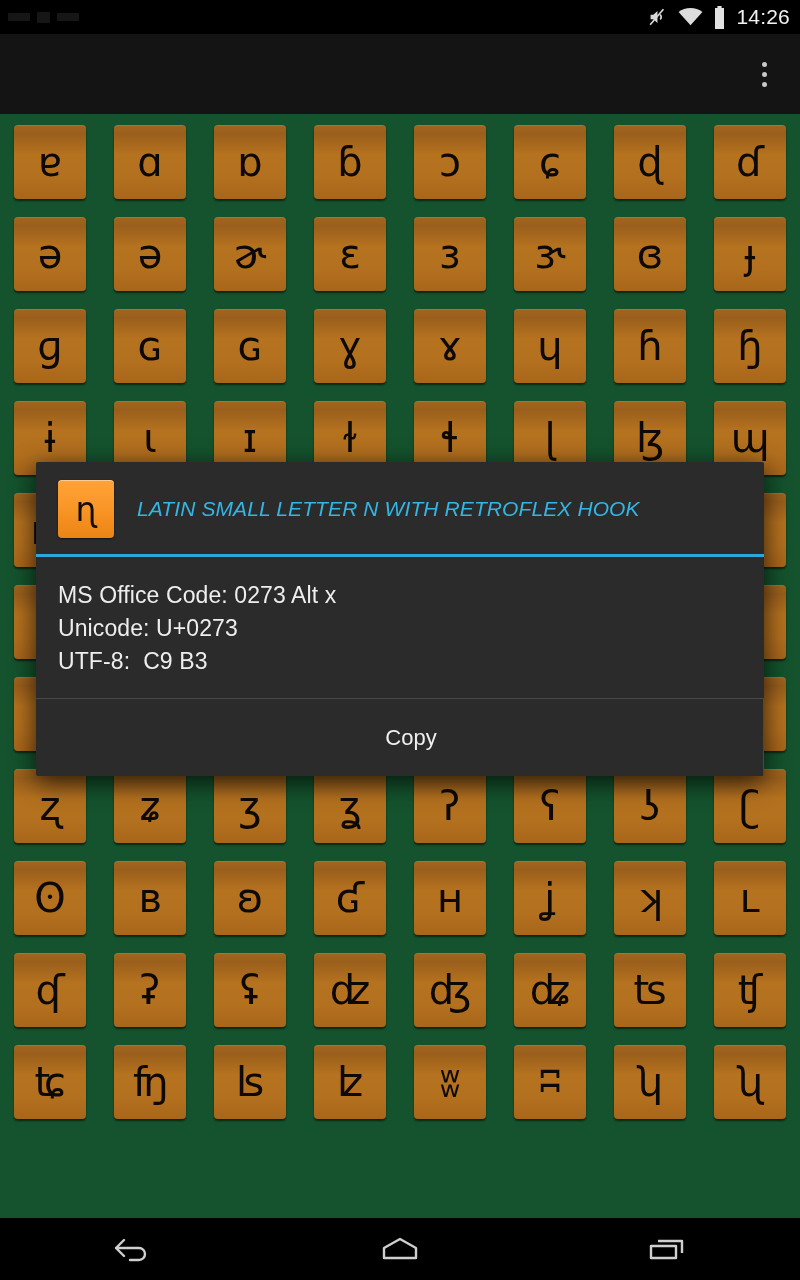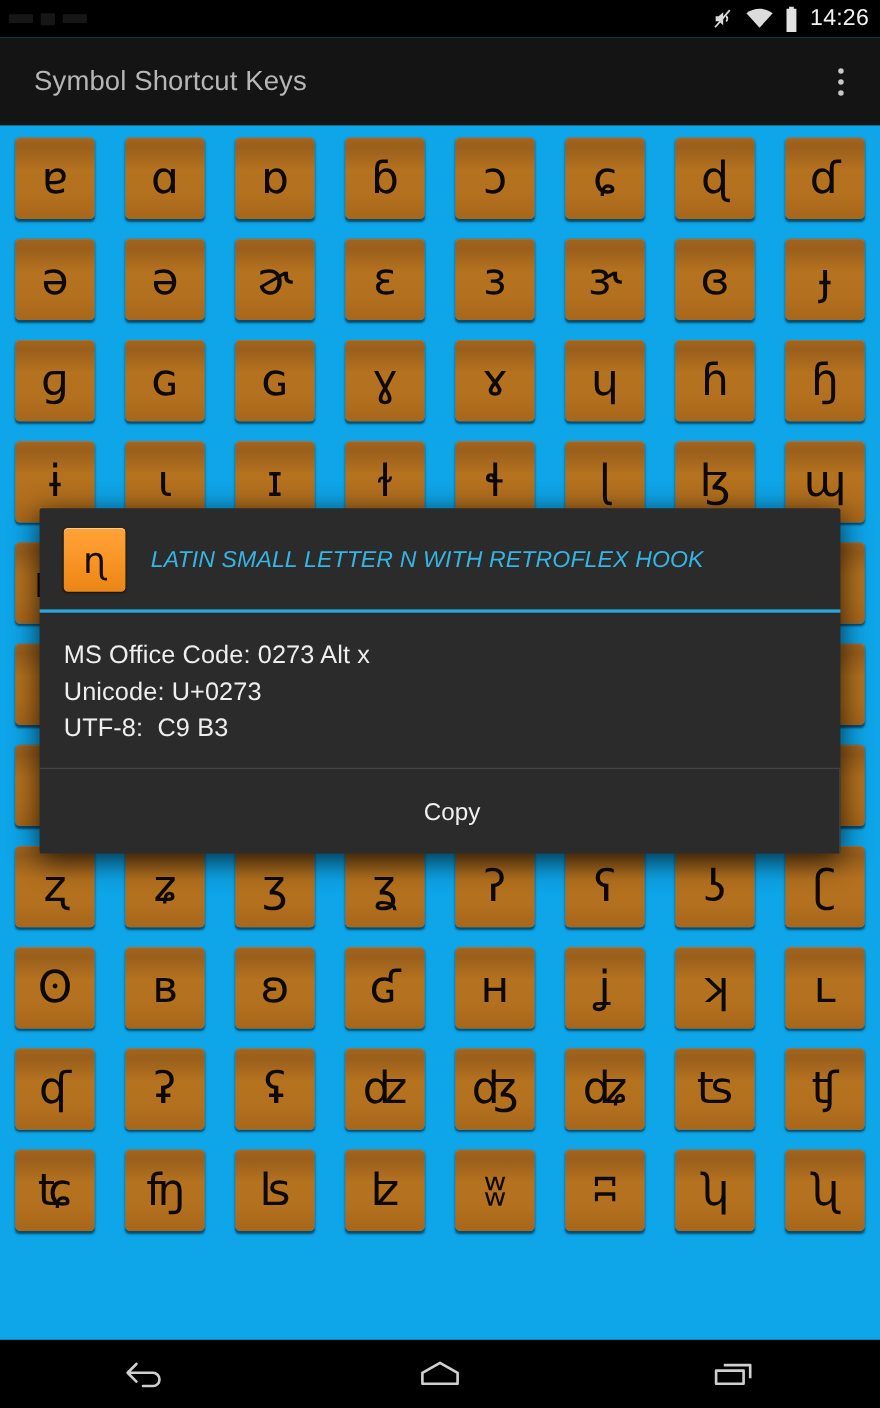--- a/index.html
+++ b/index.html
@@ -2,21 +2,21 @@
 <html><head>
 <meta charset="utf-8">
 <style>
   * { margin:0; padding:0; box-sizing:border-box; }
   html,body{
     width:800px; height:1280px; overflow:hidden;
     background:#191919;
     font-family:"Liberation Sans", sans-serif;
     -webkit-font-smoothing:antialiased;
   }
-  #screen{ position:relative; width:800px; height:1280px; background:#0ea5e9; }
+  #screen{ position:relative; width:800px; height:1280px; background:#14532d; }
 
   
   #statusbar{
     position:absolute; left:0; top:0; width:800px; height:34px;
     background:#000; display:flex; align-items:center;
     padding:0 10px 0 8px;
   }
   .sb-left{ display:flex; align-items:center; gap:7px; flex:1; opacity:.16; }
   .sb-notif{ width:13px; height:11px; background:#8a8a8a; border-radius:1px; }
   .sb-notif.wide{ width:22px; height:8px; }
@@ -120,21 +120,20 @@
         <path fill="#dcdcdc" d="M13 18.6 0.6 4.9C4 2 8.4 0.6 13 0.6S22 2 25.4 4.9z"></path>
       </svg>
       <svg class="sb-icon" width="13" height="23" viewBox="0 0 13 23">
         <path fill="#e2e2e2" d="M4.4 0h4.2v1.9H11V23H2V1.9h2.4z"></path>
       </svg>
       <span class="sb-time">14:26</span>
     </div>
   </div>
 
   <div id="actionbar">
-    <div id="apptitle">Symbol Shortcut Keys</div>
     <div id="overflow">
       <i></i>
       <i></i>
       <i></i>
     </div>
   </div>
 
   <div id="grid">
       <div class="row">
         <div class="cellwrap">

